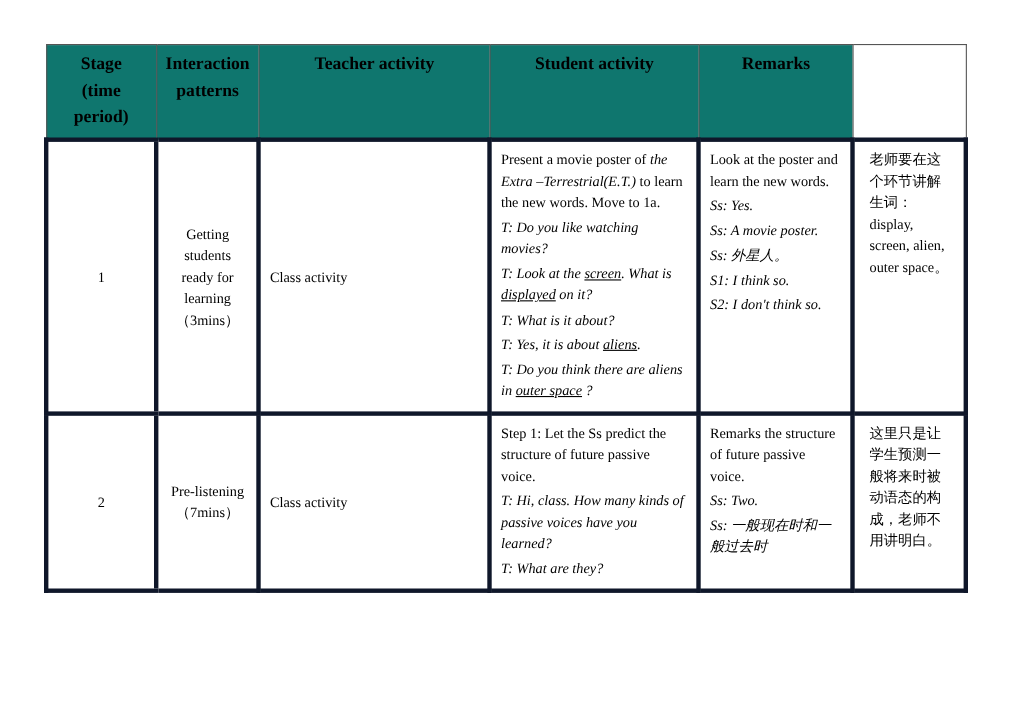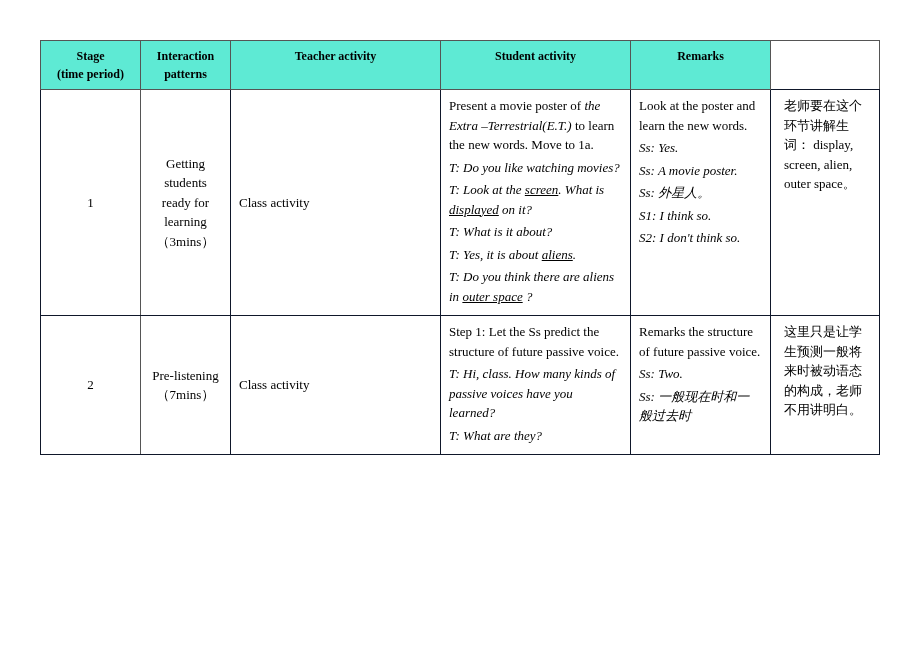--- a/index.html
+++ b/index.html
@@ -17,36 +17,36 @@
     }
     .table-wrapper {
       width: 840px;
     }
     table {
       width: 100%;
       border-collapse: collapse;
       border: 1.5px solid #555;
     }
     th, td {
-      border: 1px solid #0f172a;
+      border: 4px solid #0f172a;
       padding: 6px 8px;
       vertical-align: top;
       line-height: 1.5;
     }
     .col-stage { width: 100px; }
     .col-interaction { width: 90px; margin-left: 32px; }
     .col-teacher { width: 210px; }
     .col-student { width: 190px; }
     .col-remarks { width: 140px; }
 
     th {
       text-align: center;
       font-weight: bold;
-      background: #5eead4;
-      font-size: 12px;
+      background: #0f766e;
+      font-size: 16px;
     }
     .stage-cell {
       text-align: center;
       vertical-align: middle;
     }
     .interaction-cell {
       text-align: left;
       vertical-align: middle;
     }
     em { font-style: italic; }

